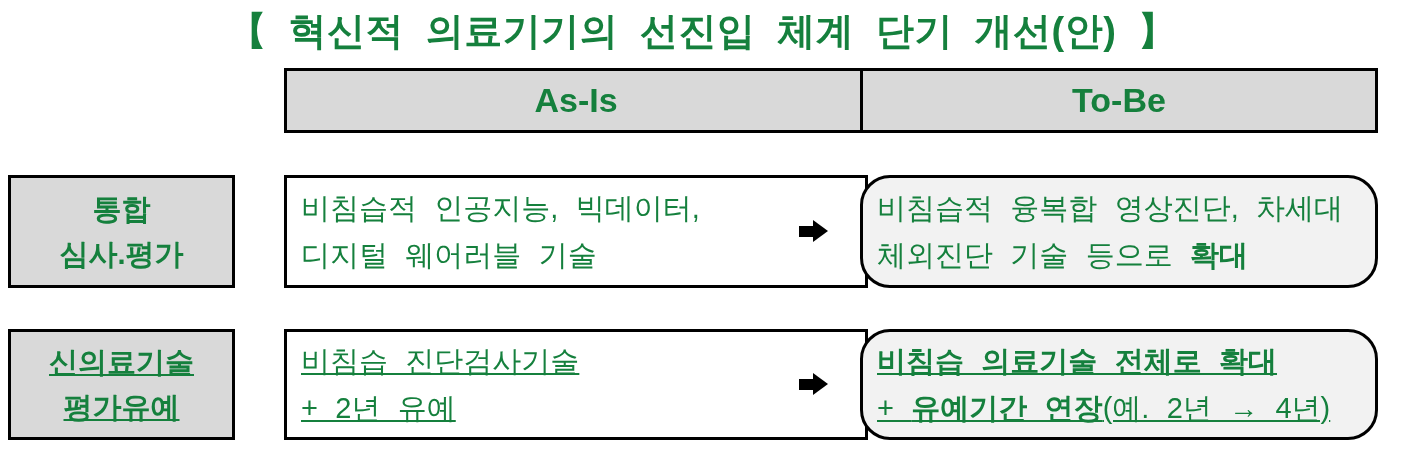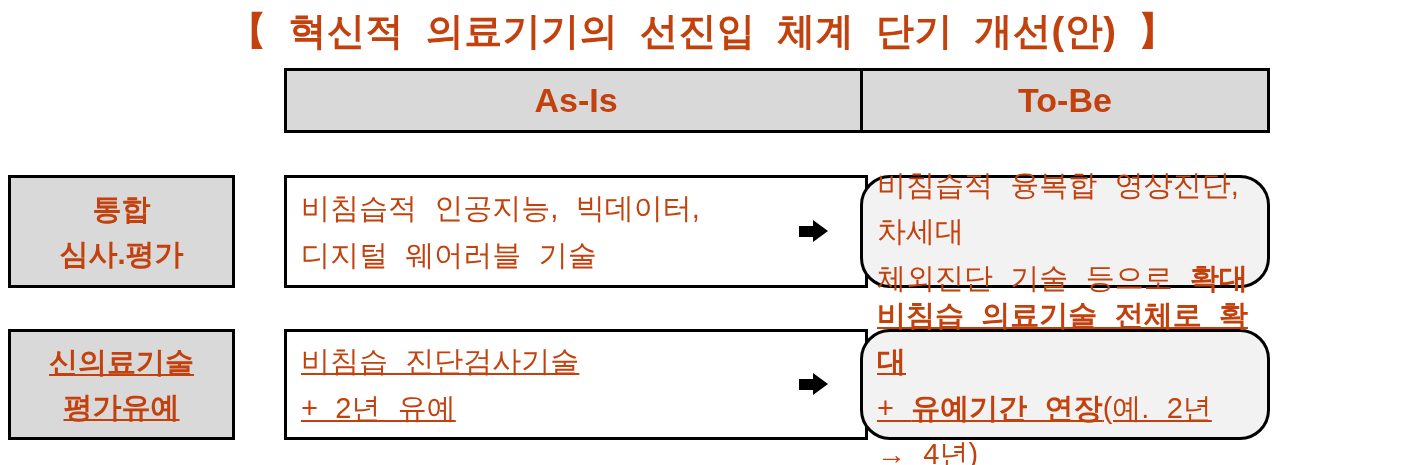--- a/index.html
+++ b/index.html
@@ -1,21 +1,21 @@
 <!DOCTYPE html>
 <html><head>
 <meta charset="utf-8">
 <style>
   html, body { margin: 0; padding: 0; background: #ffffff; }
   .canvas {
     position: relative;
     width: 1405px;
     height: 465px;
     background: #ffffff;
-    color: #c2410c;
+    color: #15803d;
     font-family: "Liberation Sans", sans-serif;
     overflow: hidden;
   }
   .title {
     position: absolute;
     top: 0; left: 0;
     width: 100%; height: 62px;
     display: flex; align-items: center; justify-content: center;
     font-size: 38px; font-weight: bold;
     word-spacing: 0.28em;
@@ -46,21 +46,21 @@
     line-height: 1.6;
     padding: 4px 14px;
     word-spacing: 0.32em;
   }
   .txt { white-space: pre-line; }
   .b { font-weight: bold; }
 
   
   .col-label { left: 8px;  width: 227px; }
   .col-asis  { left: 284px; width: 584px; }
-  .col-tobe  { left: 860px; width: 410px; }
+  .col-tobe  { left: 860px; width: 518px; }
   
   .row-h { top: 68px;  height: 65px;  }
   .row-1 { top: 175px; height: 113px; }
   .row-2 { top: 329px; height: 111px; text-decoration: underline; }
 
   
   .arrow {
     position: absolute;
     display: flex; align-items: center;
   }

